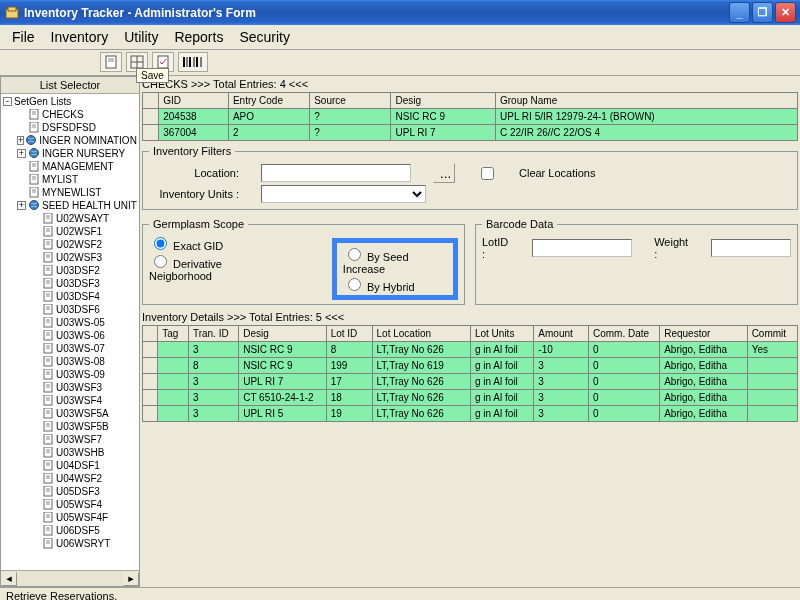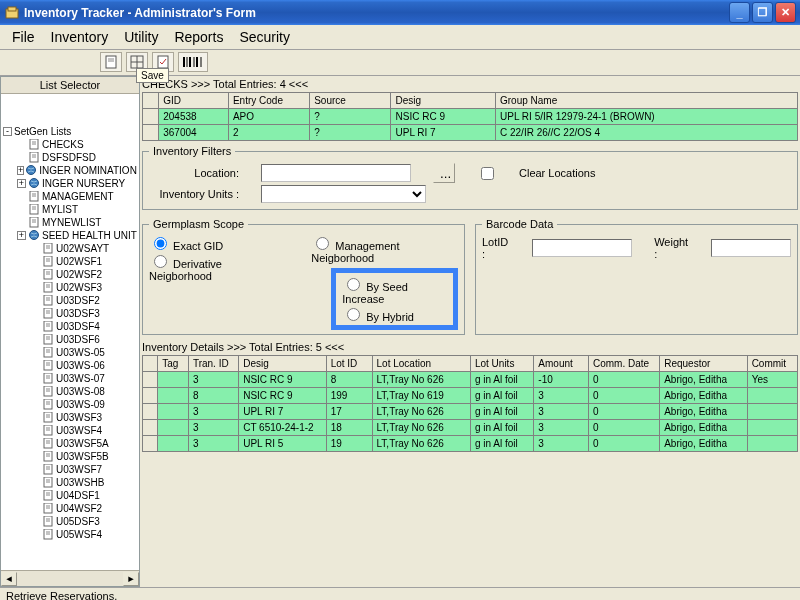--- a/index.html
+++ b/index.html
@@ -62,21 +62,20 @@
     display: flex;
     height: calc(600px - 25px - 20px - 26px - 18px);
   }
   .sidebar {
     width: 140px;
     border: 1px solid #919b9c;
     background: white;
     display: flex;
     flex-direction: column;
     overflow: hidden;
-    gap: 30px;
   }
   .sidebar-header {
     background: #e8e4d4;
     border-bottom: 1px solid #aca899;
     text-align: center;
     padding: 2px;
     font-size: 11px;
   }
   .tree {
     flex: 1;
@@ -673,21 +672,20 @@
 
     <div class="flex2">
       <fieldset>
         <legend>Germplasm Scope</legend>
         <div style="display:flex;">
           <div>
             <div><input type="radio" name="gs" checked="" style=""> <span>Exact GID</span></div>
             <div><input type="radio" name="gs" style=""> <span>Derivative Neigborhood</span></div>
           </div>
           <div style="margin-left:30px;">
-            <div><input type="radio" name="gs" style=""> <span>Management Neigborhood</span></div>
             <div class="radio-block" style="margin-top:4px;">
               <div><input type="radio" name="gs2" style=""> <span>By Seed Increase</span></div>
               <div><input type="radio" name="gs2" style=""> <span>By Hybrid</span></div>
             </div>
           </div>
         </div>
       </fieldset>
       <fieldset>
         <legend>Barcode Data</legend>
         <div class="row">

